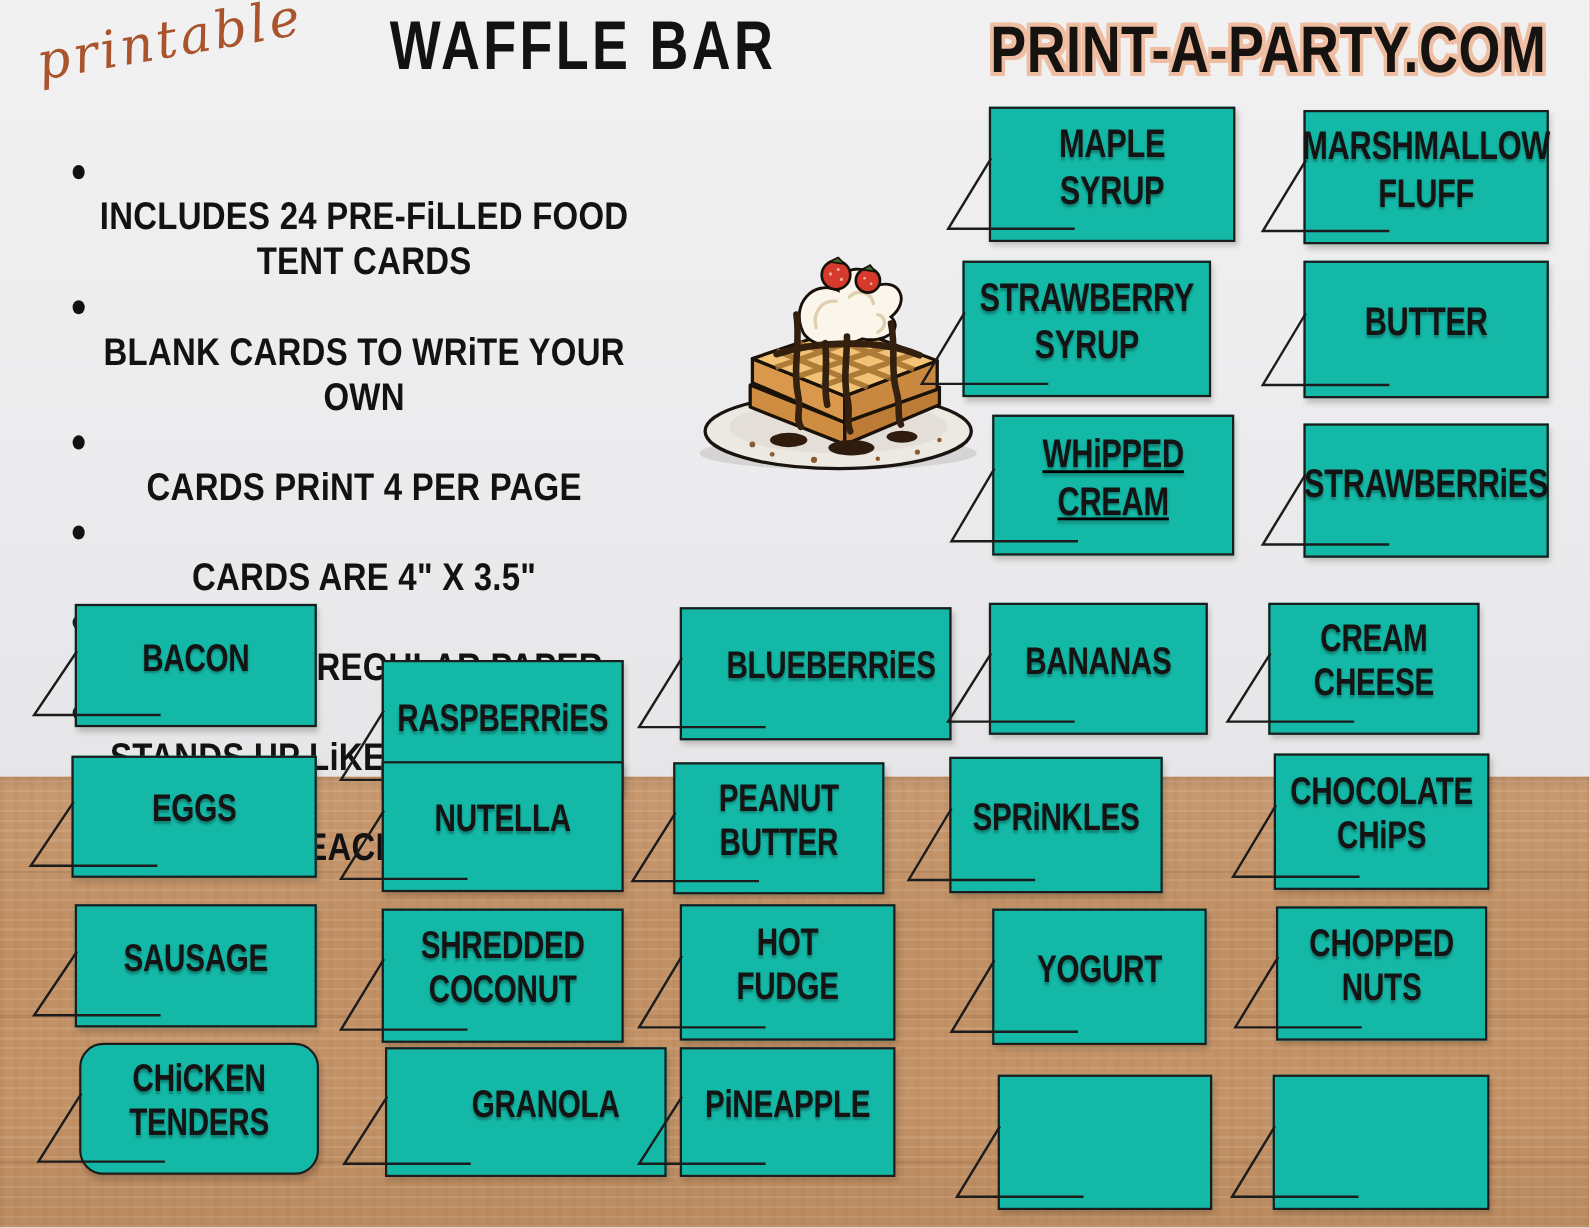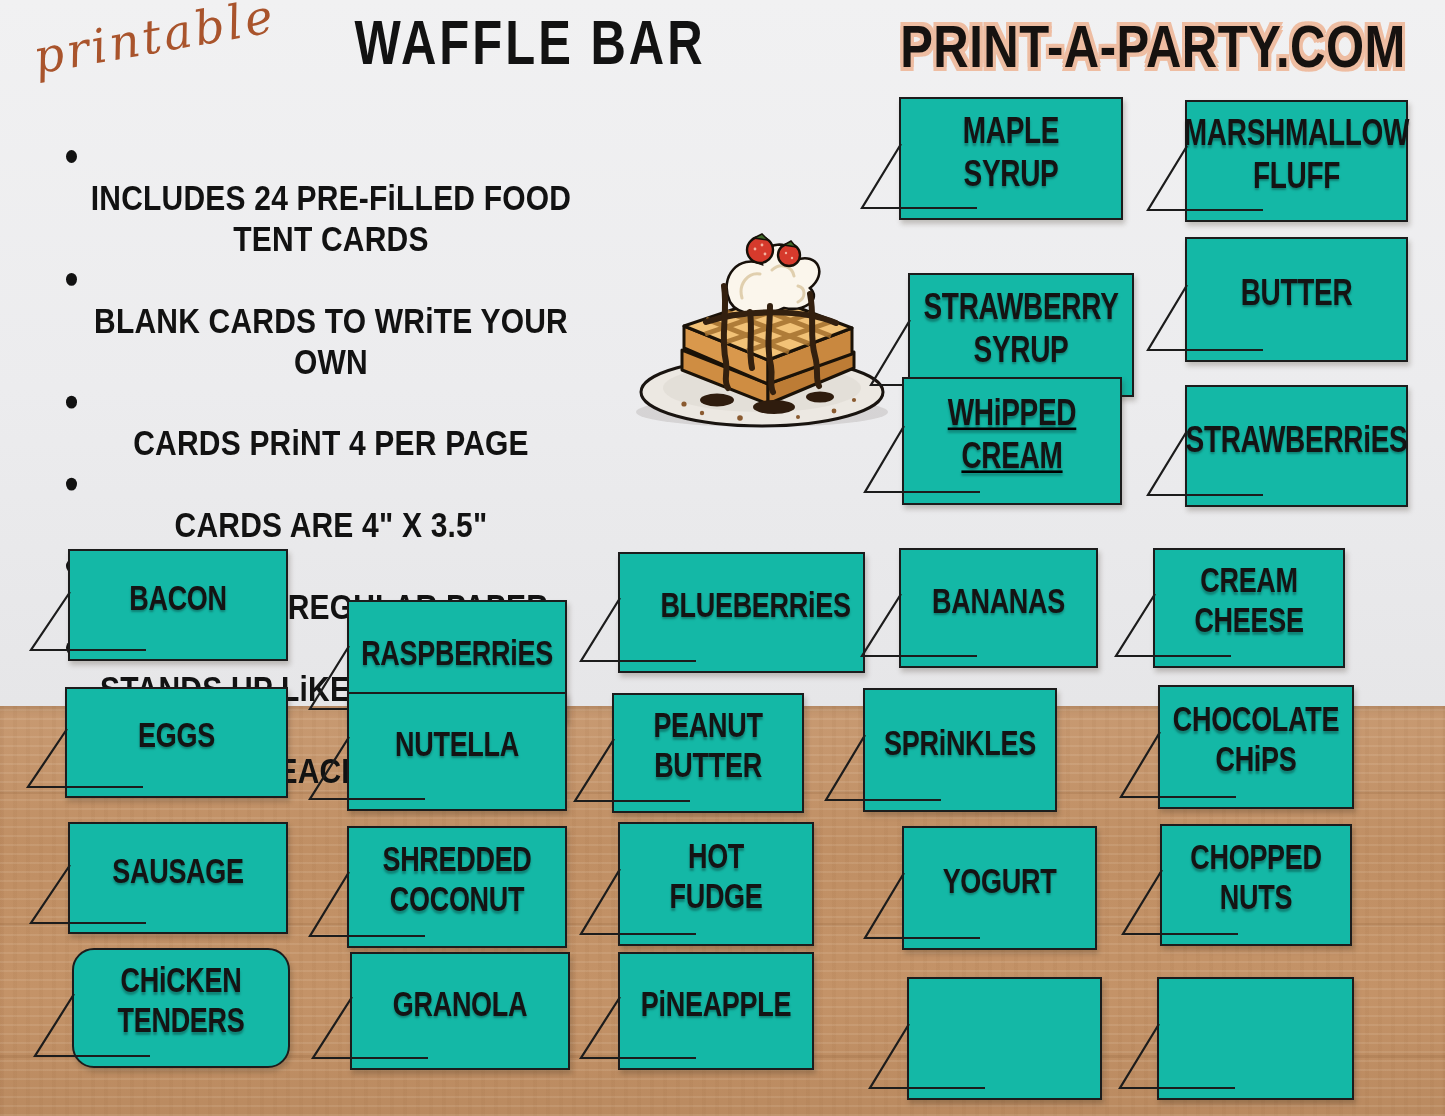--- a/index.html
+++ b/index.html
@@ -177,21 +177,21 @@
         <div class="card-label">MAPLE
 SYRUP</div>
       </div>
       <div class="tent-card big-size" style="left: 1185px; top: 100px; width: 219px; height: 118px;">
         <svg class="flap" width="150" height="122" viewBox="0 0 150 122" style="left: -46px; top: -2px;">
           <polyline points="46,46 7,110 122,110" fill="none" stroke="#1c1c1c" stroke-width="2.2"></polyline>
         </svg>
         <div class="card-label">MARSHMALLOW
 FLUFF</div>
       </div>
-      <div class="tent-card big-size" style="left: 908px; top: 237px; width: 222px; height: 120px; margin-top: 36px;">
+      <div class="tent-card big-size" style="left: 875px; top: 237px; width: 222px; height: 120px;">
         <svg class="flap" width="150" height="124" viewBox="0 0 150 124" style="left: -46px; top: -2px;">
           <polyline points="46,47 7,112 122,112" fill="none" stroke="#1c1c1c" stroke-width="2.2"></polyline>
         </svg>
         <div class="card-label">STRAWBERRY
 SYRUP</div>
       </div>
       <div class="tent-card big-size" style="left: 1185px; top: 237px; width: 219px; height: 121px;">
         <svg class="flap" width="150" height="125" viewBox="0 0 150 125" style="left: -46px; top: -2px;">
           <polyline points="46,48 7,113 122,113" fill="none" stroke="#1c1c1c" stroke-width="2.2"></polyline>
         </svg>
@@ -308,21 +308,21 @@
         <div class="card-label">CHOPPED
 NUTS</div>
       </div>
       <div class="tent-card grid-size" style="left: 72px; top: 948px; width: 214px; height: 116px; border-radius: 22px;">
         <svg class="flap" width="150" height="120" viewBox="0 0 150 120" style="left: -46px; top: -2px;">
           <polyline points="46,46 7,108 122,108" fill="none" stroke="#1c1c1c" stroke-width="2.2"></polyline>
         </svg>
         <div class="card-label">CHiCKEN
 TENDERS</div>
       </div>
-      <div class="tent-card grid-size" style="left: 350px; top: 952px; width: 216px; height: 114px;">
+      <div class="tent-card grid-size" style="left: 350px; top: 952px; width: 216px; height: 114px; padding-left: 36px;">
         <svg class="flap" width="150" height="118" viewBox="0 0 150 118" style="left: -46px; top: -2px;">
           <polyline points="46,45 7,106 122,106" fill="none" stroke="#1c1c1c" stroke-width="2.2"></polyline>
         </svg>
         <div class="card-label">GRANOLA</div>
       </div>
       <div class="tent-card grid-size" style="left: 618px; top: 952px; width: 192px; height: 114px;">
         <svg class="flap" width="150" height="118" viewBox="0 0 150 118" style="left: -46px; top: -2px;">
           <polyline points="46,45 7,106 122,106" fill="none" stroke="#1c1c1c" stroke-width="2.2"></polyline>
         </svg>
         <div class="card-label">PiNEAPPLE</div>

